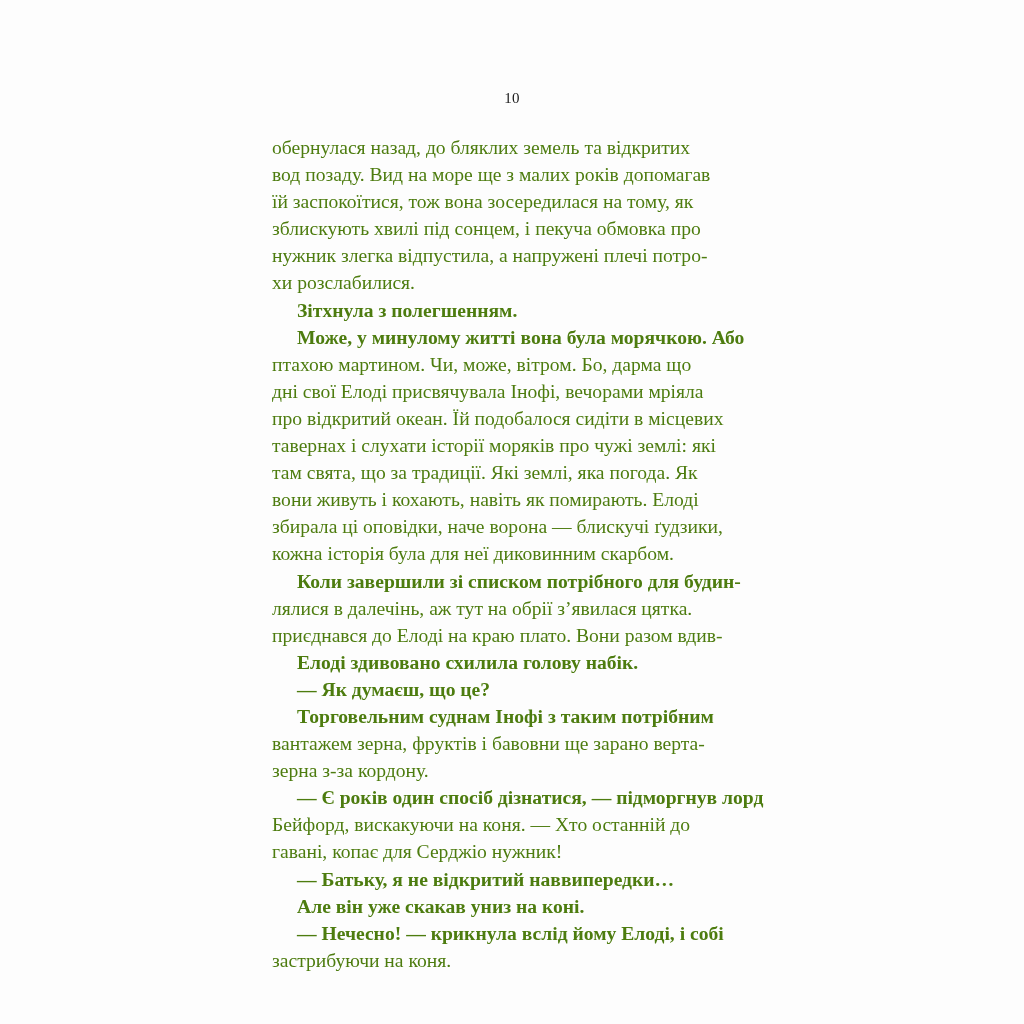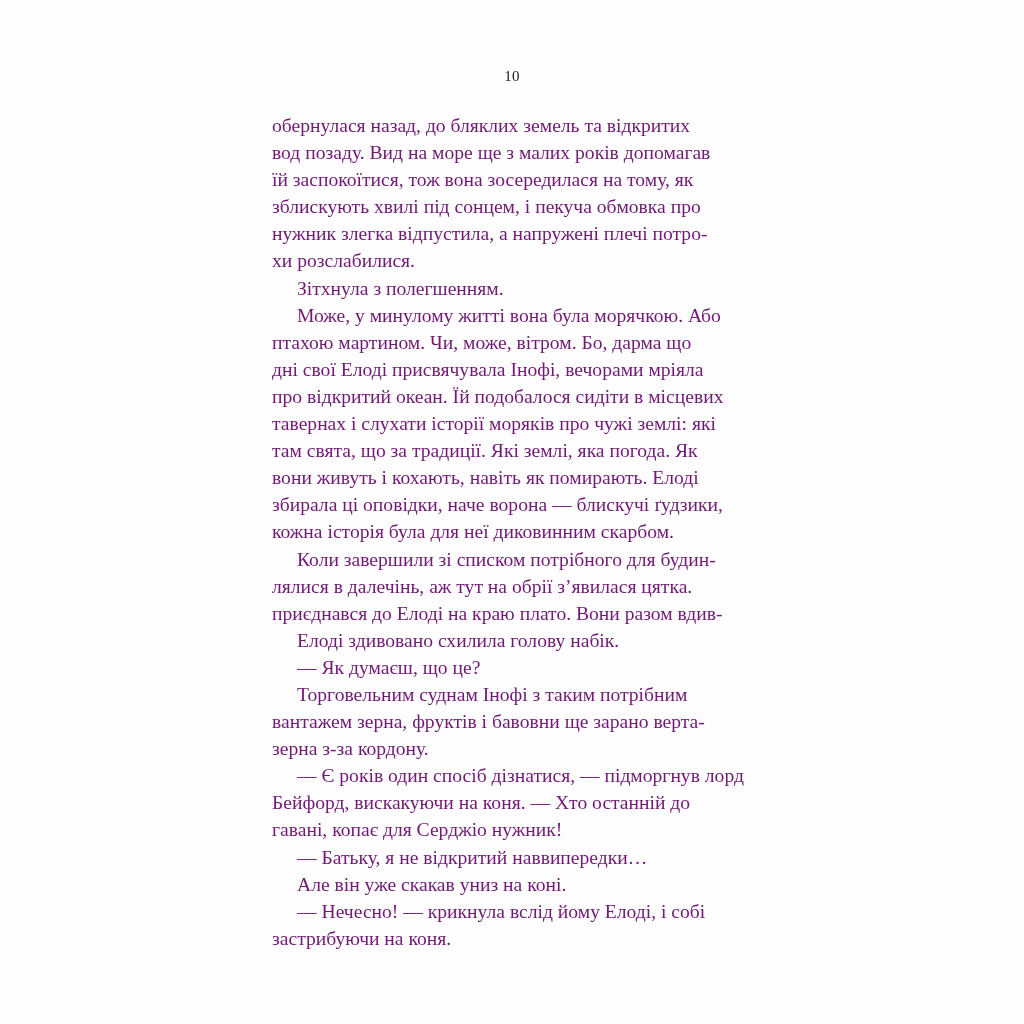--- a/index.html
+++ b/index.html
@@ -13,20 +13,21 @@
     font-family: "Liberation Serif", "DejaVu Serif", serif;
     color: #111111;
     overflow: hidden;
   }
 
   .page {
     position: relative;
     width: 1024px;
     height: 1000px;
     box-sizing: border-box;
+    margin-top: 22px;
   }
 
   .folio {
     position: absolute;
     top: 68px;
     left: 0;
     width: 1024px;
     text-align: center;
     font-size: 15px;
     letter-spacing: 0.3px;
@@ -37,32 +38,33 @@
     position: absolute;
     top: 112px;
     left: 272px;
     width: 490px;
   }
 
   .para {
     margin: 0;
     font-size: 19.6px;
     line-height: 27.1px;
-    color: #701a75;
+    color: #4d7c0f;
     text-align: left;
     white-space: pre-wrap;
   }
 
   
   .line {
     display: block;
     white-space: pre;
   }
   .line.indent {
     text-indent: 25px;
+    font-weight: bold;
   }
 </style>
 </head>
 <body>
 
 <div class="page">
 
   <div class="folio">10</div>
 
   <div class="text-block">

